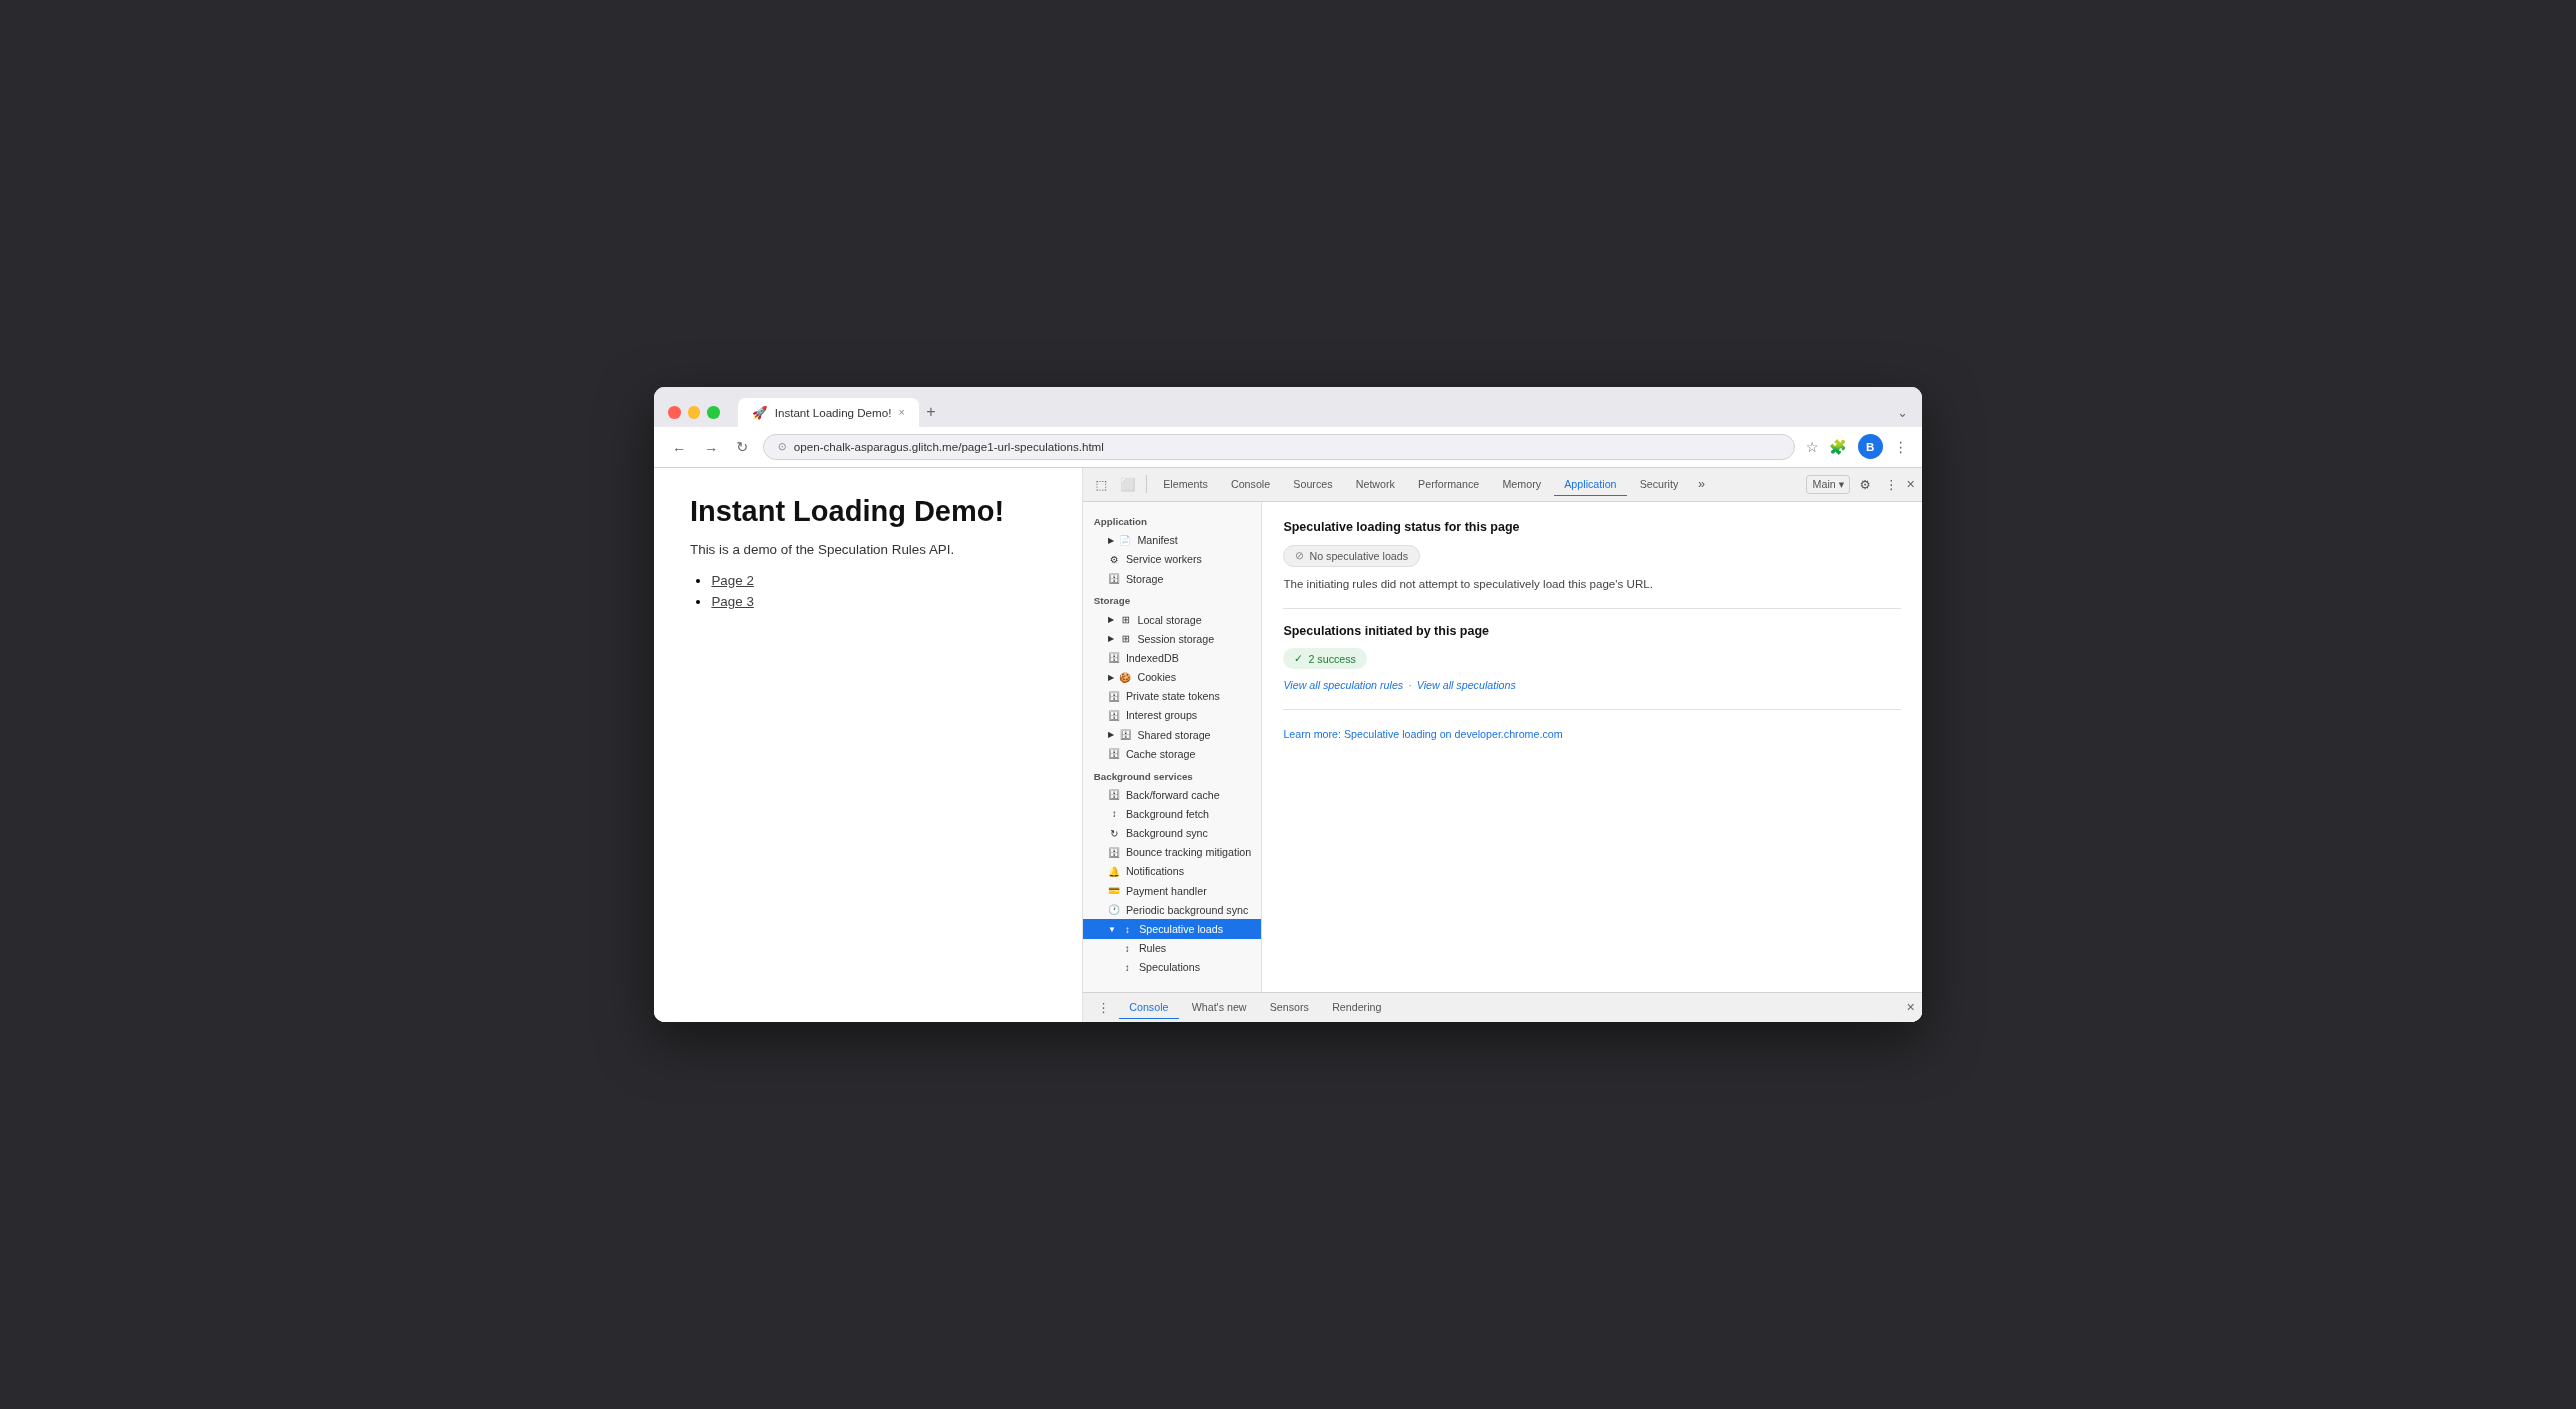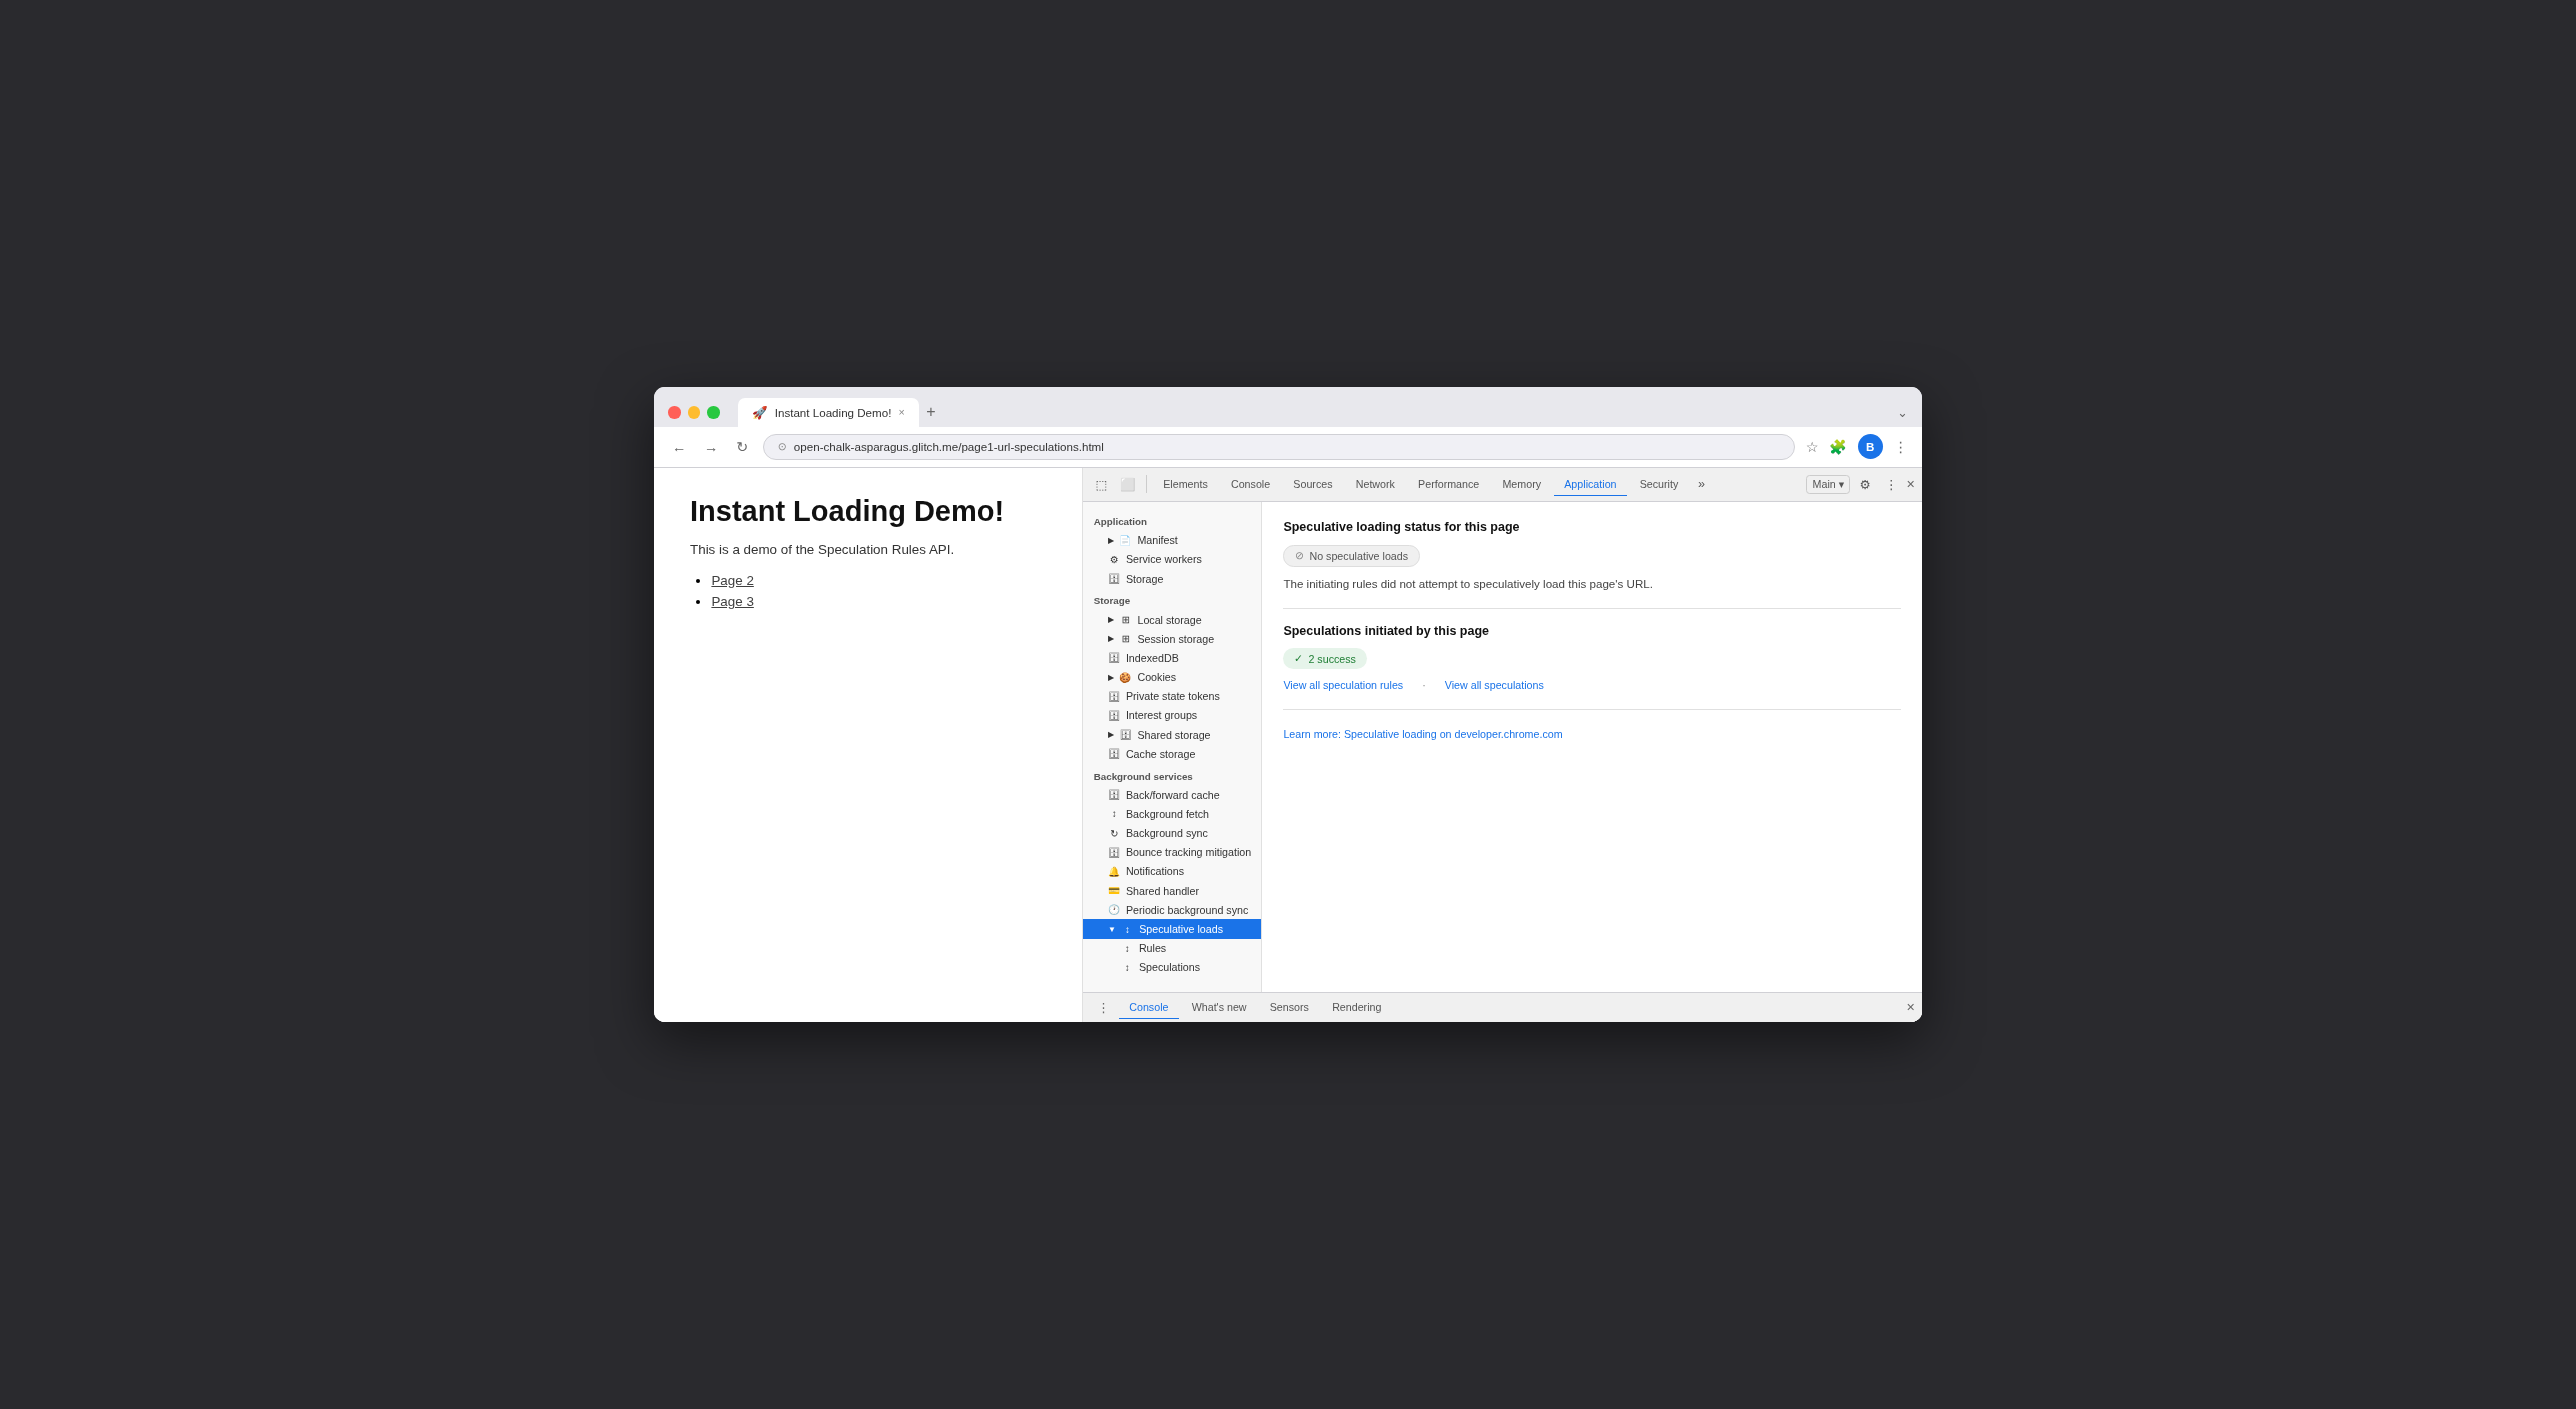--- a/index.html
+++ b/index.html
@@ -223,22 +223,23 @@
       font-size: 10.7px;
       color: #1e7e34;
       margin-bottom: 10.7px;
       font-weight: 500;
     }
     .success-icon { color: #1e7e34; }
 
     .links-row {
       display: flex;
       align-items: flex-end;
-      gap: 19px;
+      gap: 5px;
       margin-bottom: 18px;
+      font-style: italic;
     }
     .dt-link {
       font-size: 10.7px;
       color: #1a73e8;
       text-decoration: none;
       cursor: pointer;
     }
     .dot-sep { color: #888; font-size: 10.7px; }
 
     .learn-more-link {
@@ -416,21 +417,21 @@
           <div class="sidebar-item sub">
             <span class="sidebar-icon">🗄</span>
             <span>Bounce tracking mitigation</span>
           </div>
           <div class="sidebar-item sub">
             <span class="sidebar-icon">🔔</span>
             <span>Notifications</span>
           </div>
           <div class="sidebar-item sub">
             <span class="sidebar-icon">💳</span>
-            <span>Shared handler</span>
+            <span>Payment handler</span>
           </div>
           <div class="sidebar-item sub">
             <span class="sidebar-icon">🕐</span>
             <span>Periodic background sync</span>
           </div>
           <div class="sidebar-item sub active">
             <span class="sidebar-arrow">▼</span>
             <span class="sidebar-icon">↕</span>
             <span>Speculative loads</span>
           </div>

